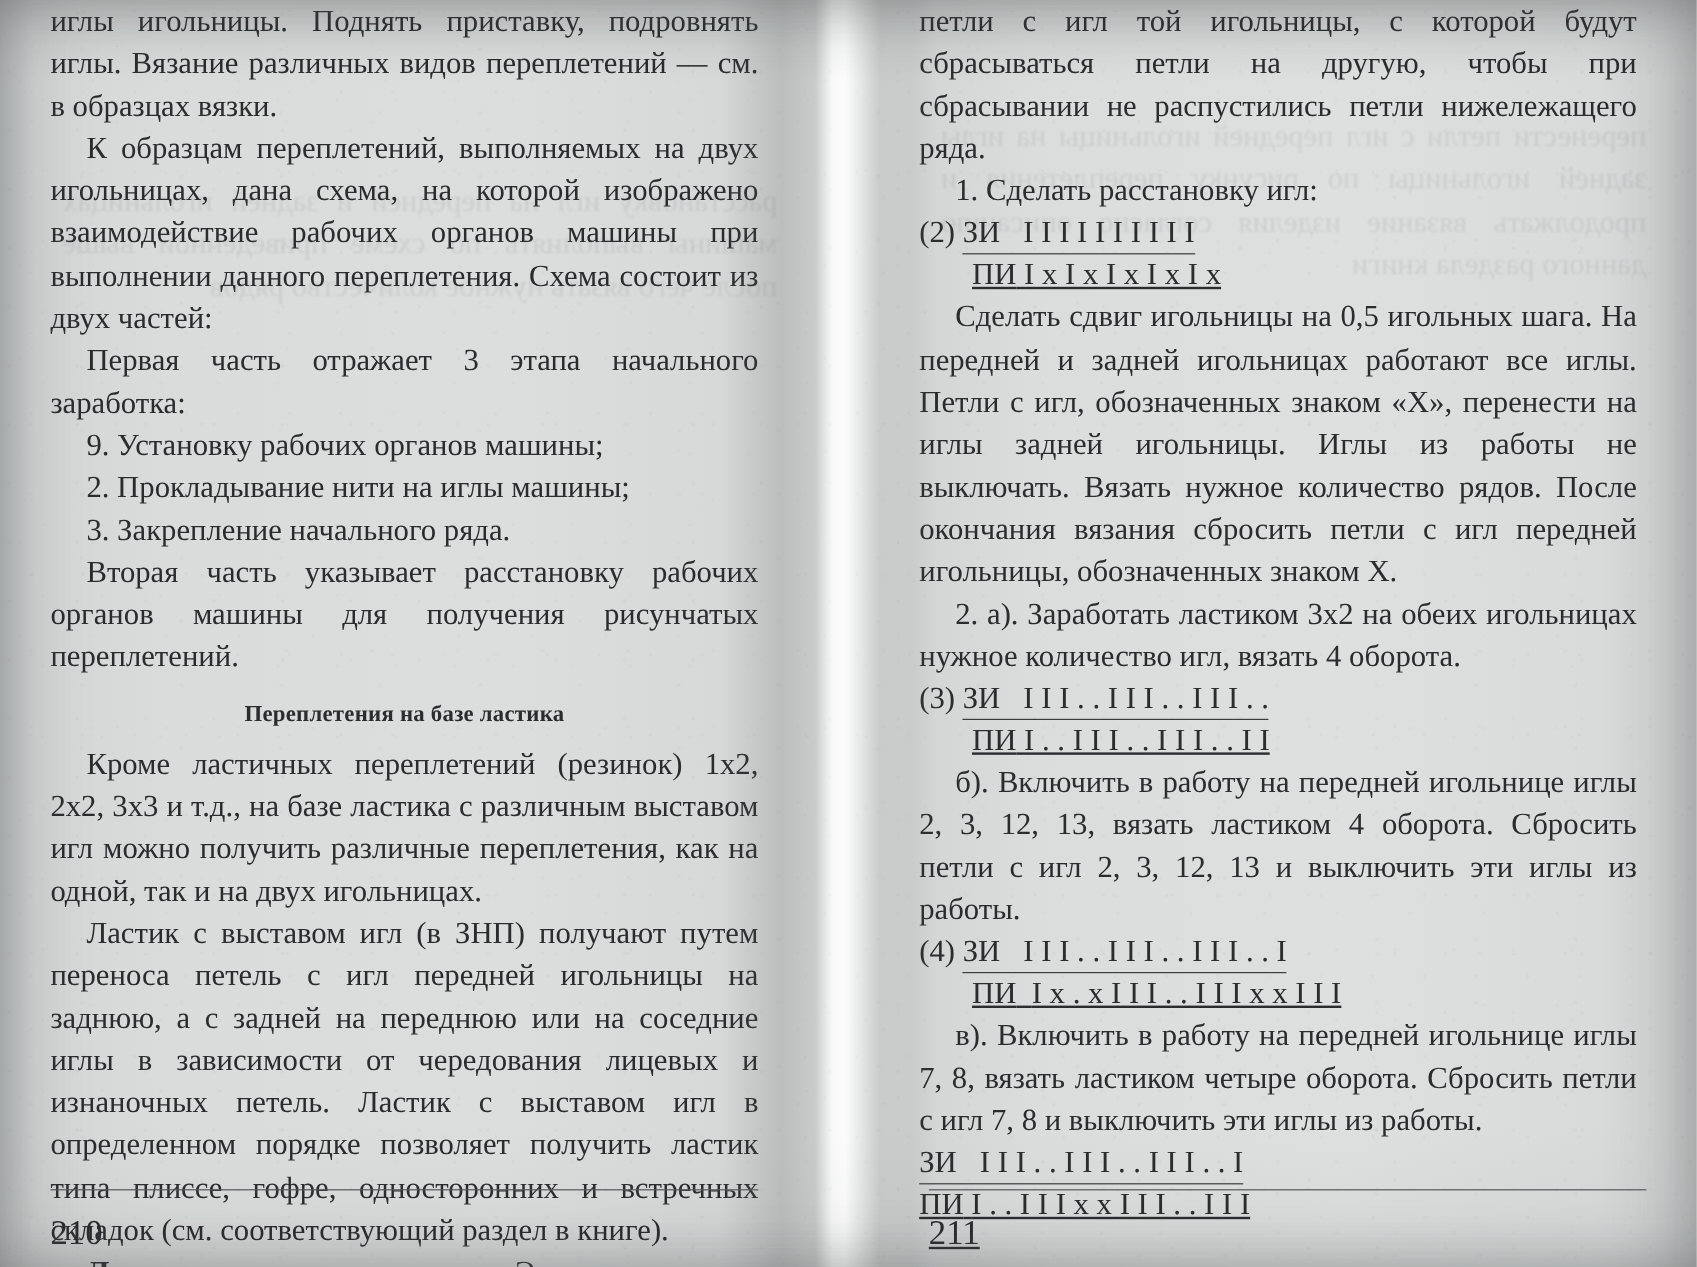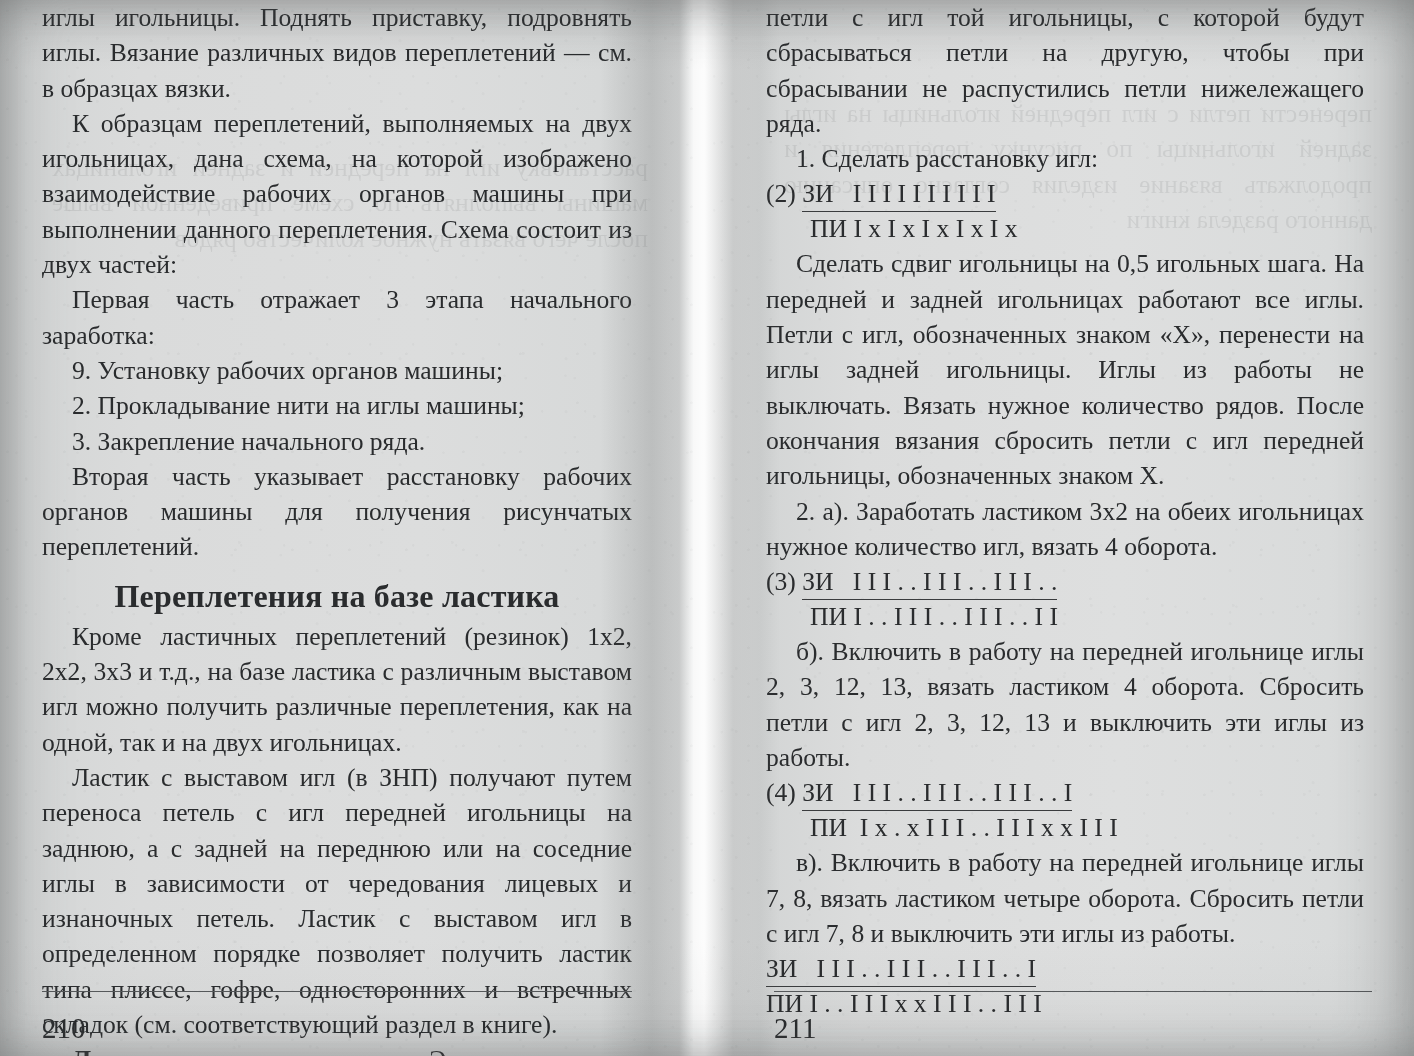--- a/index.html
+++ b/index.html
@@ -125,21 +125,21 @@
   .col-right { left: 766px; width: 598px; }
 
   .col p {
     margin: 0;
     text-indent: 30px;
   }
   .col p.noindent { text-indent: 0; }
 
   h2.section-head {
     margin: 14px 0 6px 0;
-    font-size: 32px;
+    font-size: 19px;
     line-height: 34px;
     font-weight: bold;
     text-align: center;
     text-indent: 0;
     letter-spacing: .2px;
   }
 
   .lead { font-weight: bold; }
 
   
@@ -153,31 +153,31 @@
     font-family: "Liberation Serif", "DejaVu Serif", serif;
     font-size: 25.6px;
     line-height: 33px;
   }
   .notation .nline .ref { display: inline-block; }
   .notation .nline-top .row-body {
     display: inline-block;
     border-bottom: 1.7px solid #3a3c3e;
     padding-bottom: 1px;
   }
-  .notation .nline-bot { padding-left: 44px; }
+  .notation .nline-bot { padding-left: 44px; text-decoration: underline; }
   .notation.no-ref .nline-top { padding-left: 0; }
   .notation.no-ref .nline-bot { padding-left: 0; }
 
   
   .footer {
     position: absolute;
     bottom: 0;
   }
   .footer-left  { left: 42px;  width: 590px; }
-  .footer-right { left: 774px; width: 598px; }
+  .footer-right { left: 774px; width: 598px; text-decoration: underline; }
   .footer .rule {
     height: 0;
     border-top: 1.6px solid #55585a;
     margin: 0 0 24px 0;
   }
   .footer .pageno {
     text-align: left;
     font-size: 29px;
     line-height: 28px;
     padding-bottom: 14px;

